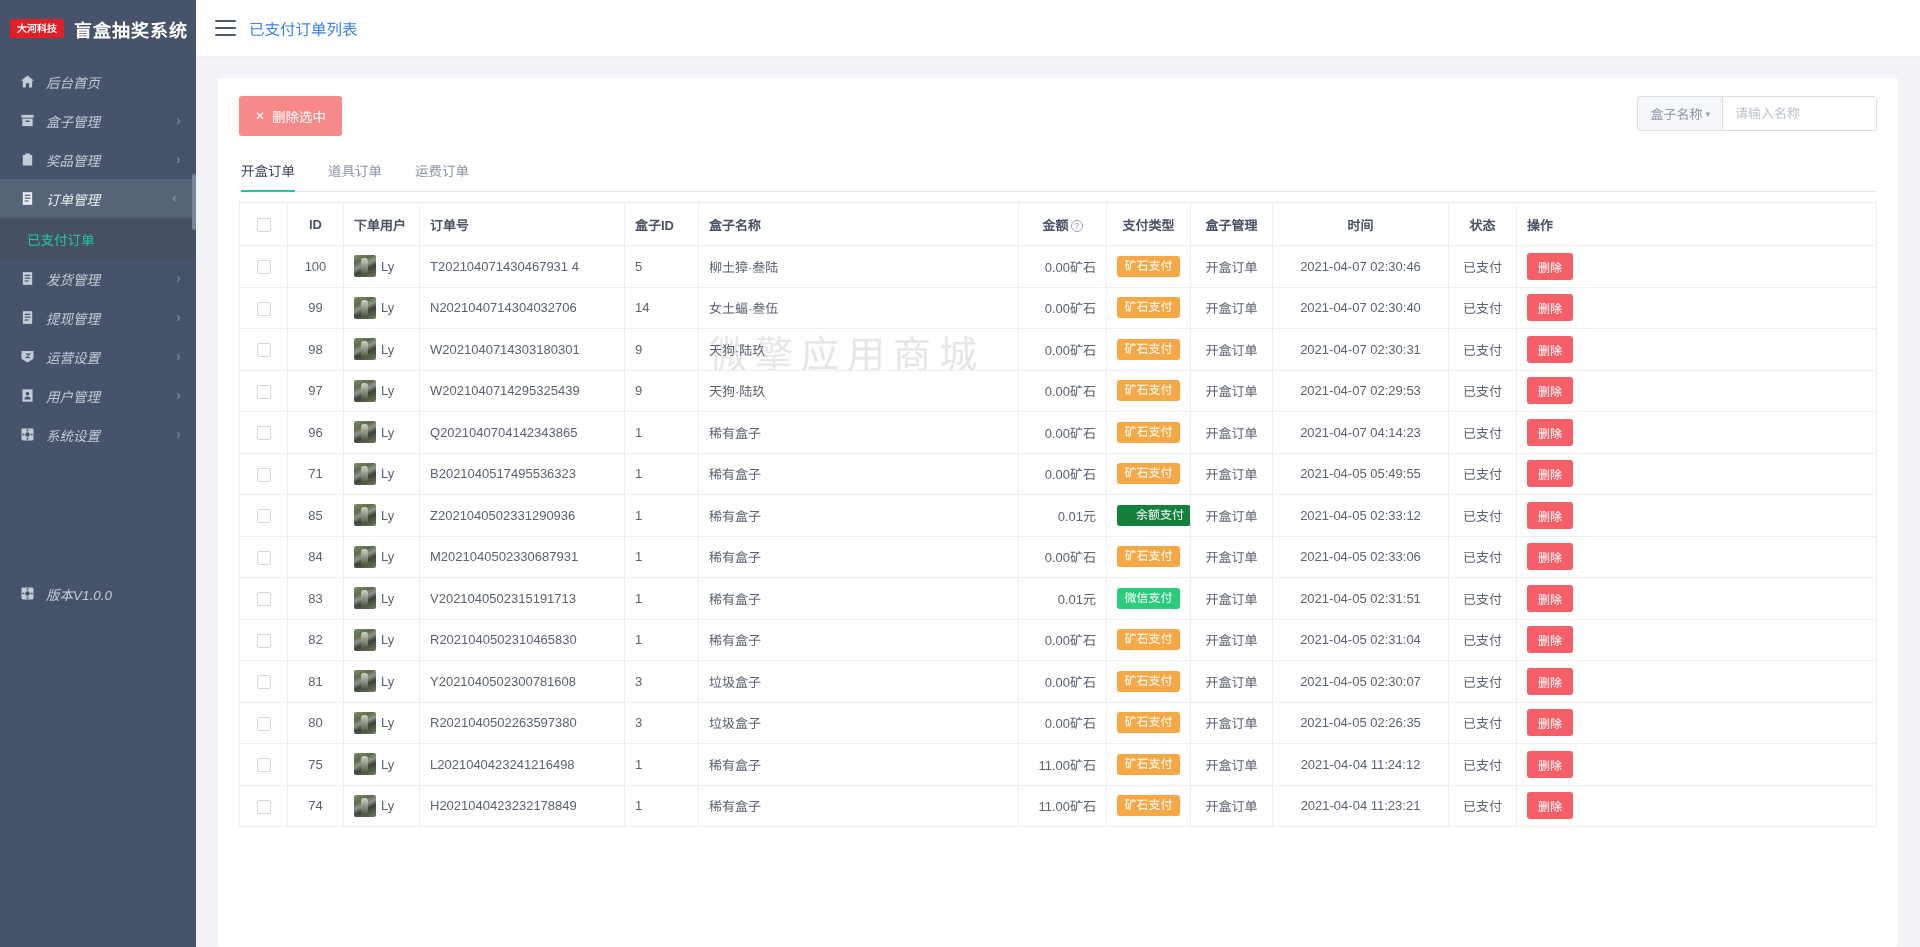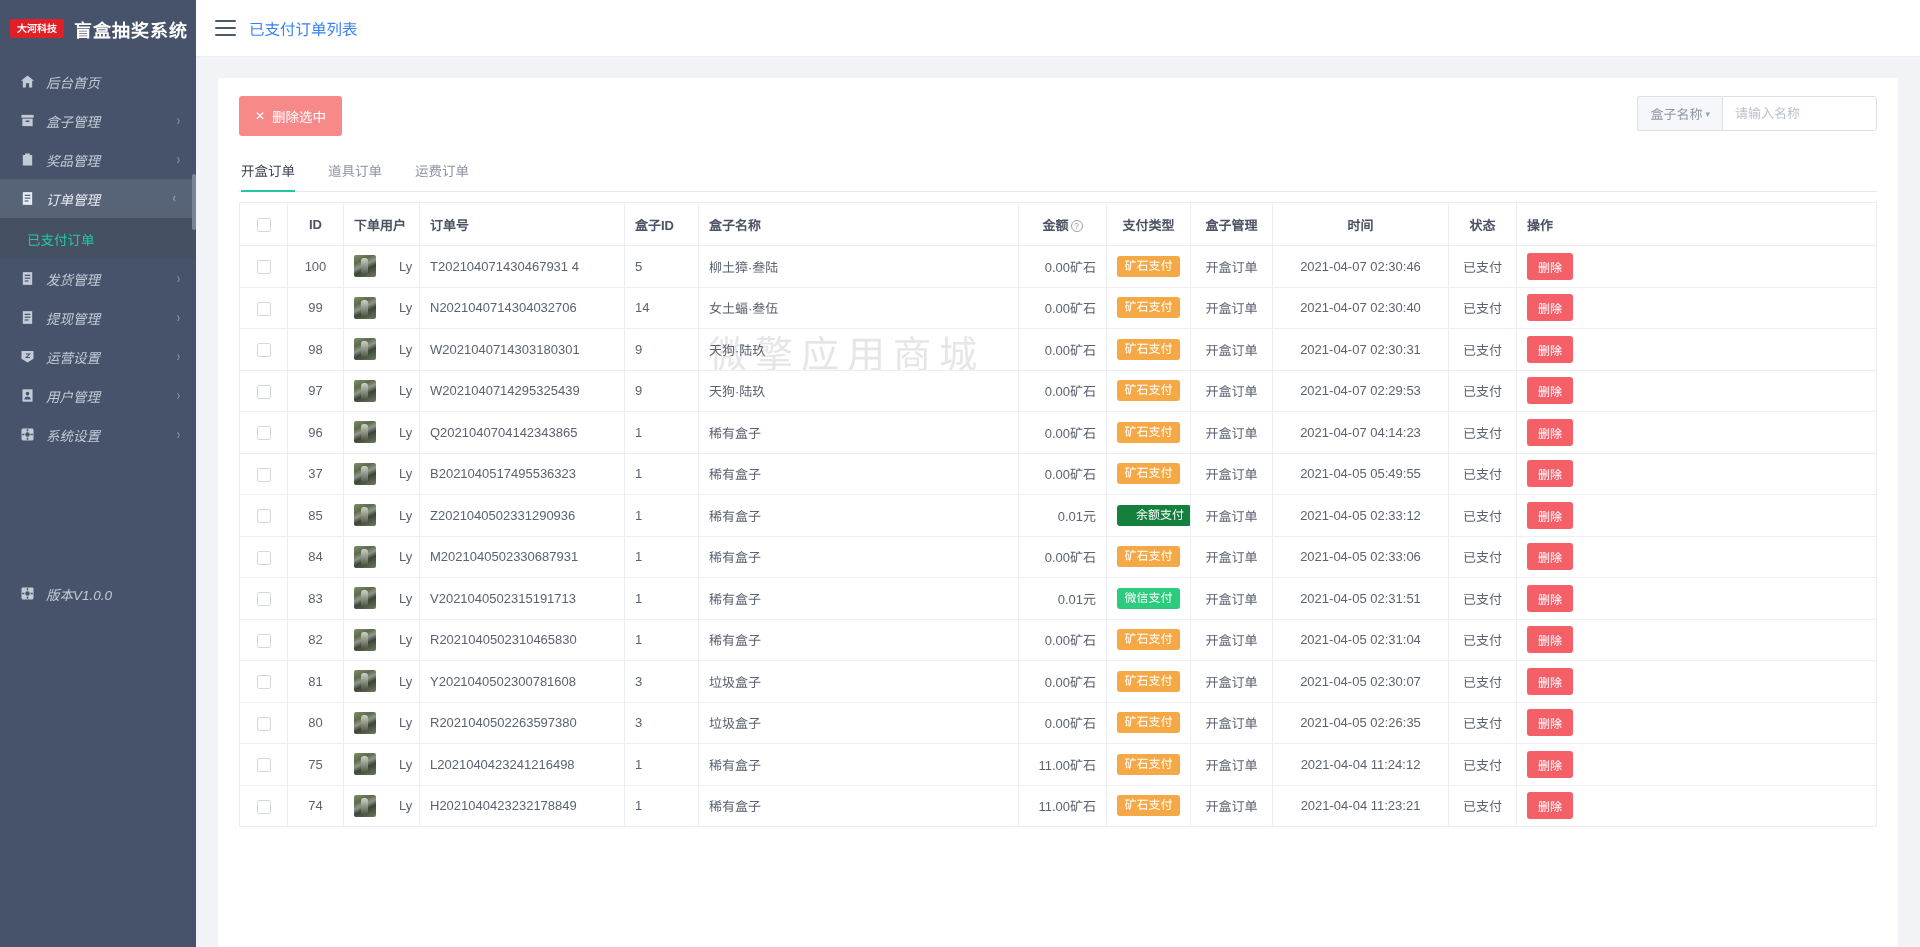--- a/index.html
+++ b/index.html
@@ -253,21 +253,21 @@
     border: 1px solid #9aa2b0;
     border-radius: 50%;
     font-size: 9px;
     line-height: 10px;
     text-align: center;
     color: #9aa2b0;
     margin-left: 2px;
     vertical-align: 1px;
     font-weight: normal;
   }
-  .user-cell { display: flex; align-items: center; gap: 23px; }
+  .user-cell { display: flex; align-items: center; gap: 5px; }
   .avatar {
     width: 22px; height: 22px;
     border-radius: 2px;
     flex-shrink: 0;
     background:
       linear-gradient(155deg, #7e8e66 0%, #5d6b4c 28%, #8f958a 45%, #3d4436 62%, #6d7a5e 100%);
     position: relative;
     overflow: hidden;
   }
   .avatar::after {
@@ -616,21 +616,21 @@
                   <td class="c-boxname">稀有盒子</td>
                   <td class="c-amt">0.00矿石</td>
                   <td class="c-pay"><span class="badge ore">矿石支付</span></td>
                   <td class="c-otype">开盒订单</td>
                   <td class="c-time">2021-04-07 04:14:23</td>
                   <td class="c-status">已支付</td>
                   <td class="c-act"><button class="btn-del">删除</button></td>
                 </tr>
                 <tr>
                   <td class="c-chk"><span class="chk"></span></td>
-                  <td class="c-id">37</td>
+                  <td class="c-id">71</td>
                   <td class="c-user">
                     <span class="user-cell">
                       <span class="avatar"></span>
                       <span>Ly</span>
                     </span>
                   </td>
                   <td class="c-order">B2021040517495536323</td>
                   <td class="c-boxid">1</td>
                   <td class="c-boxname">稀有盒子</td>
                   <td class="c-amt">0.00矿石</td>

